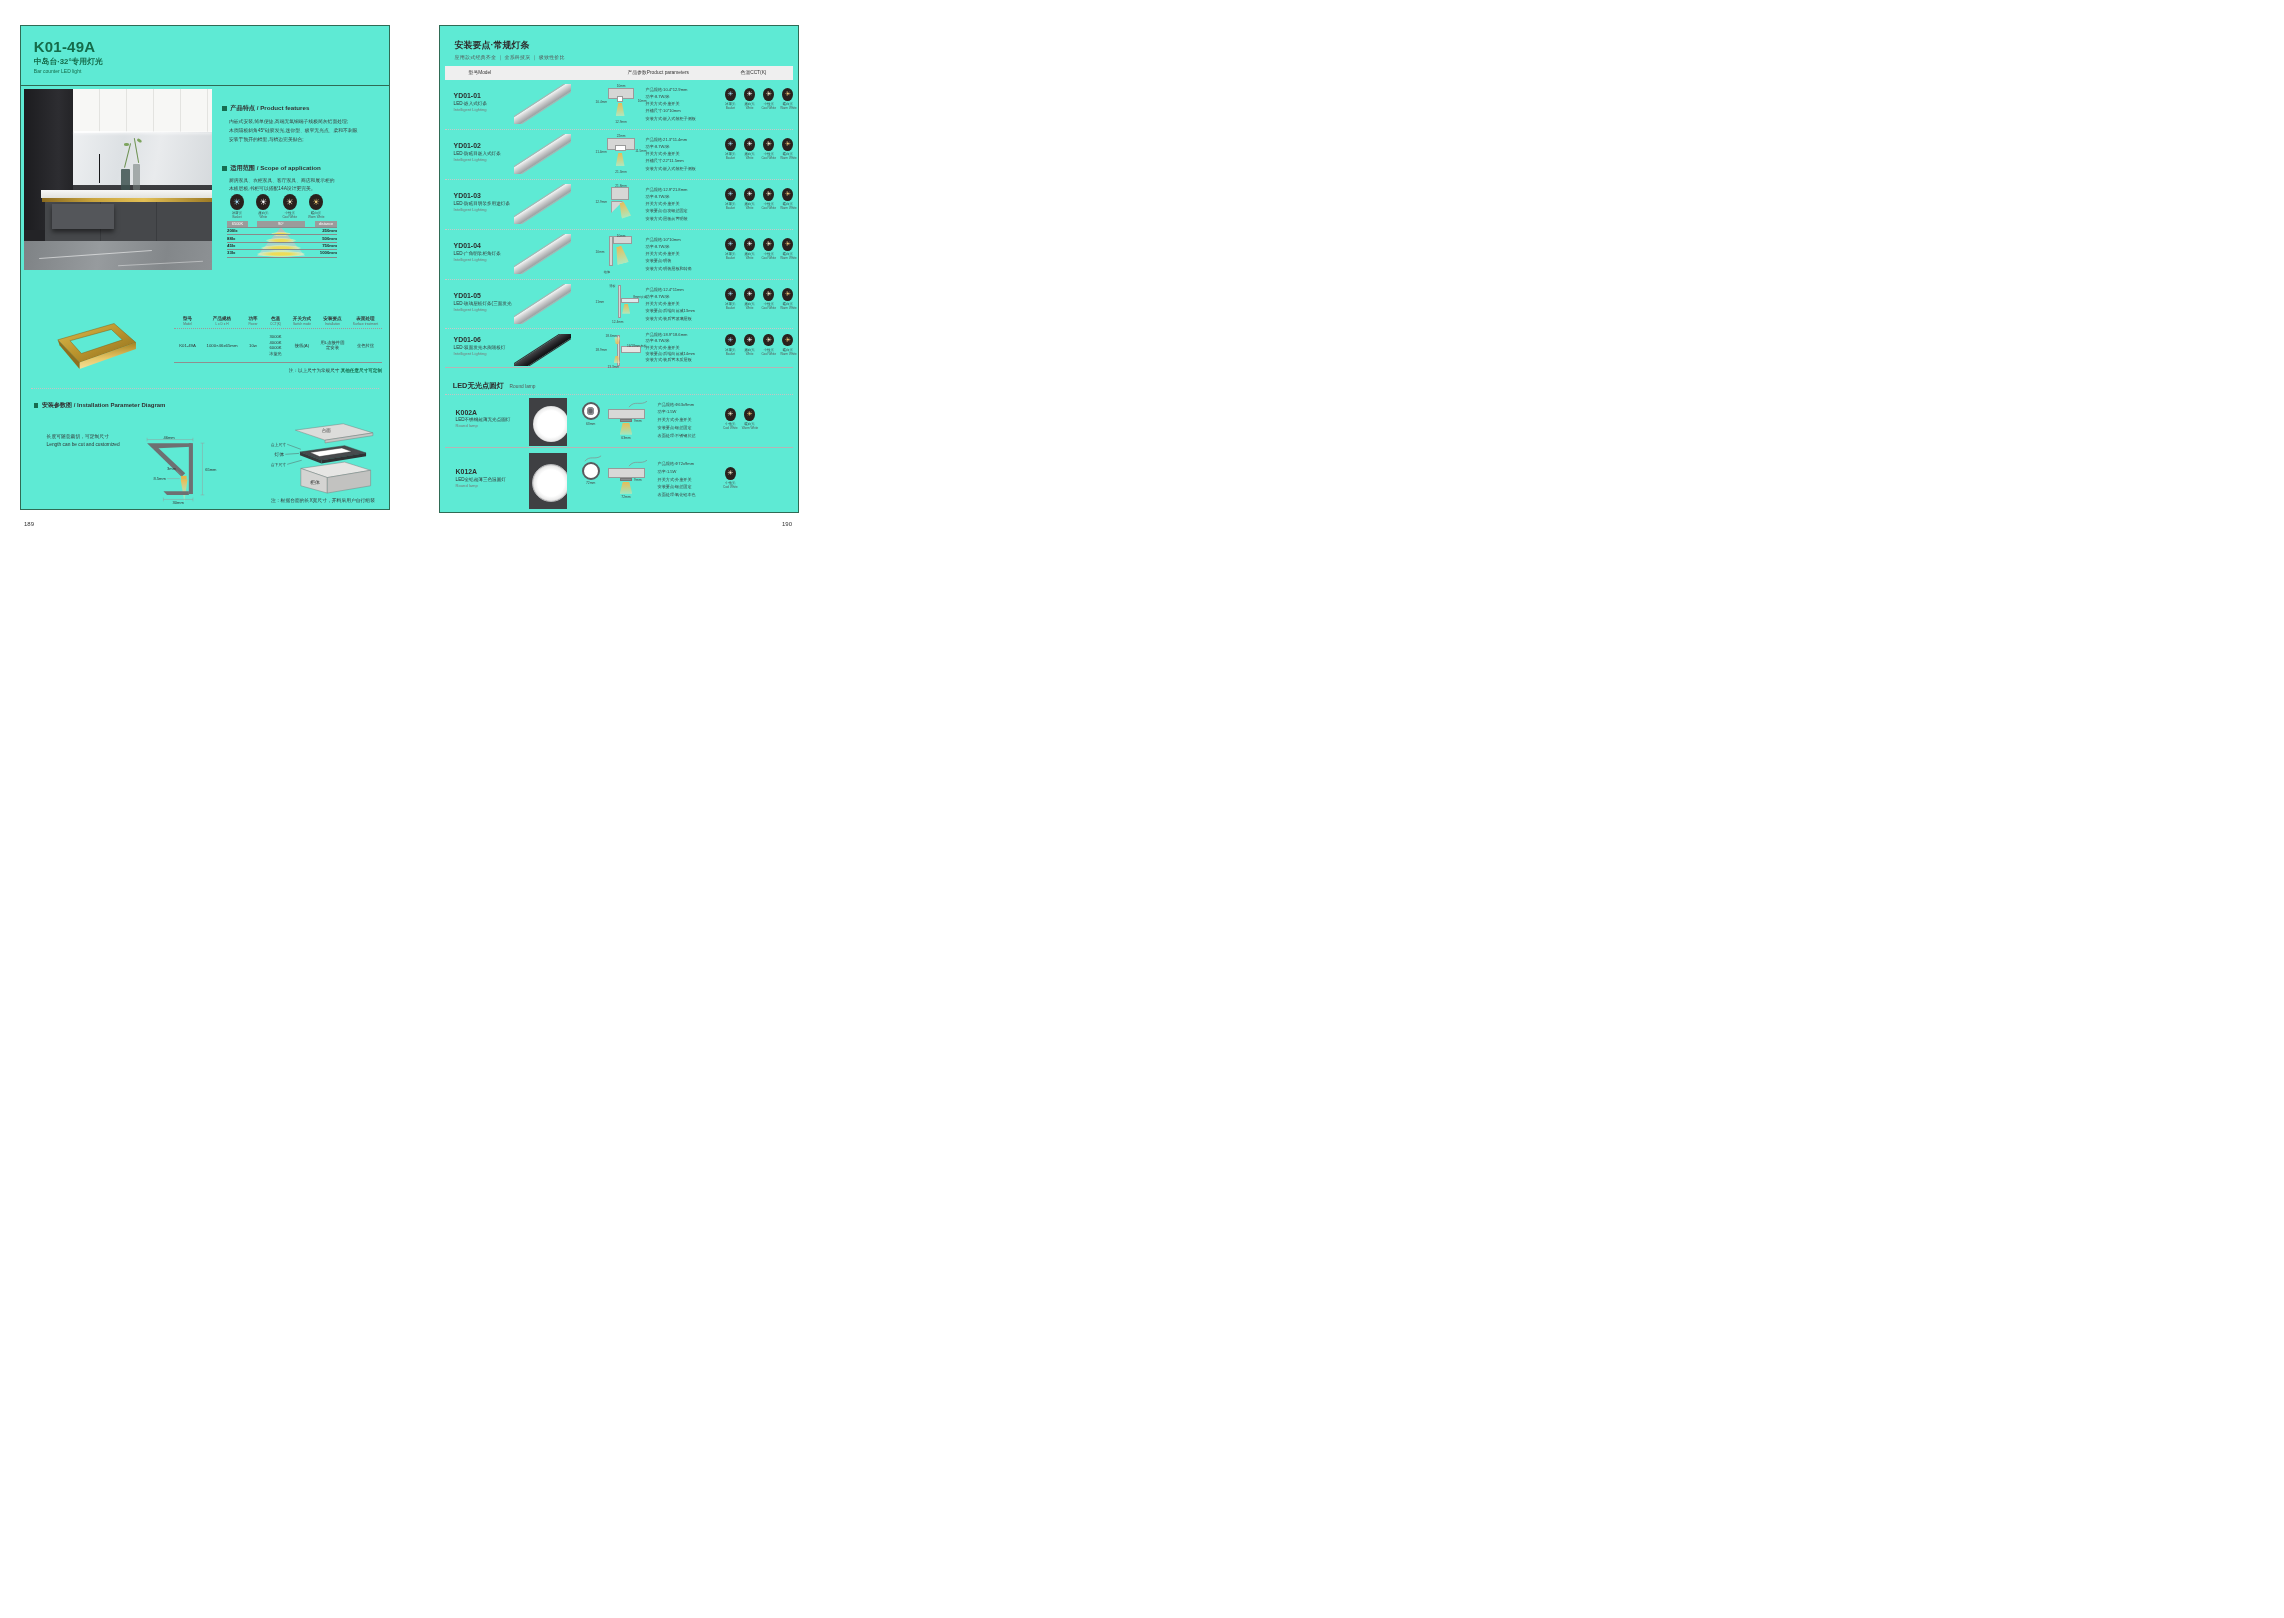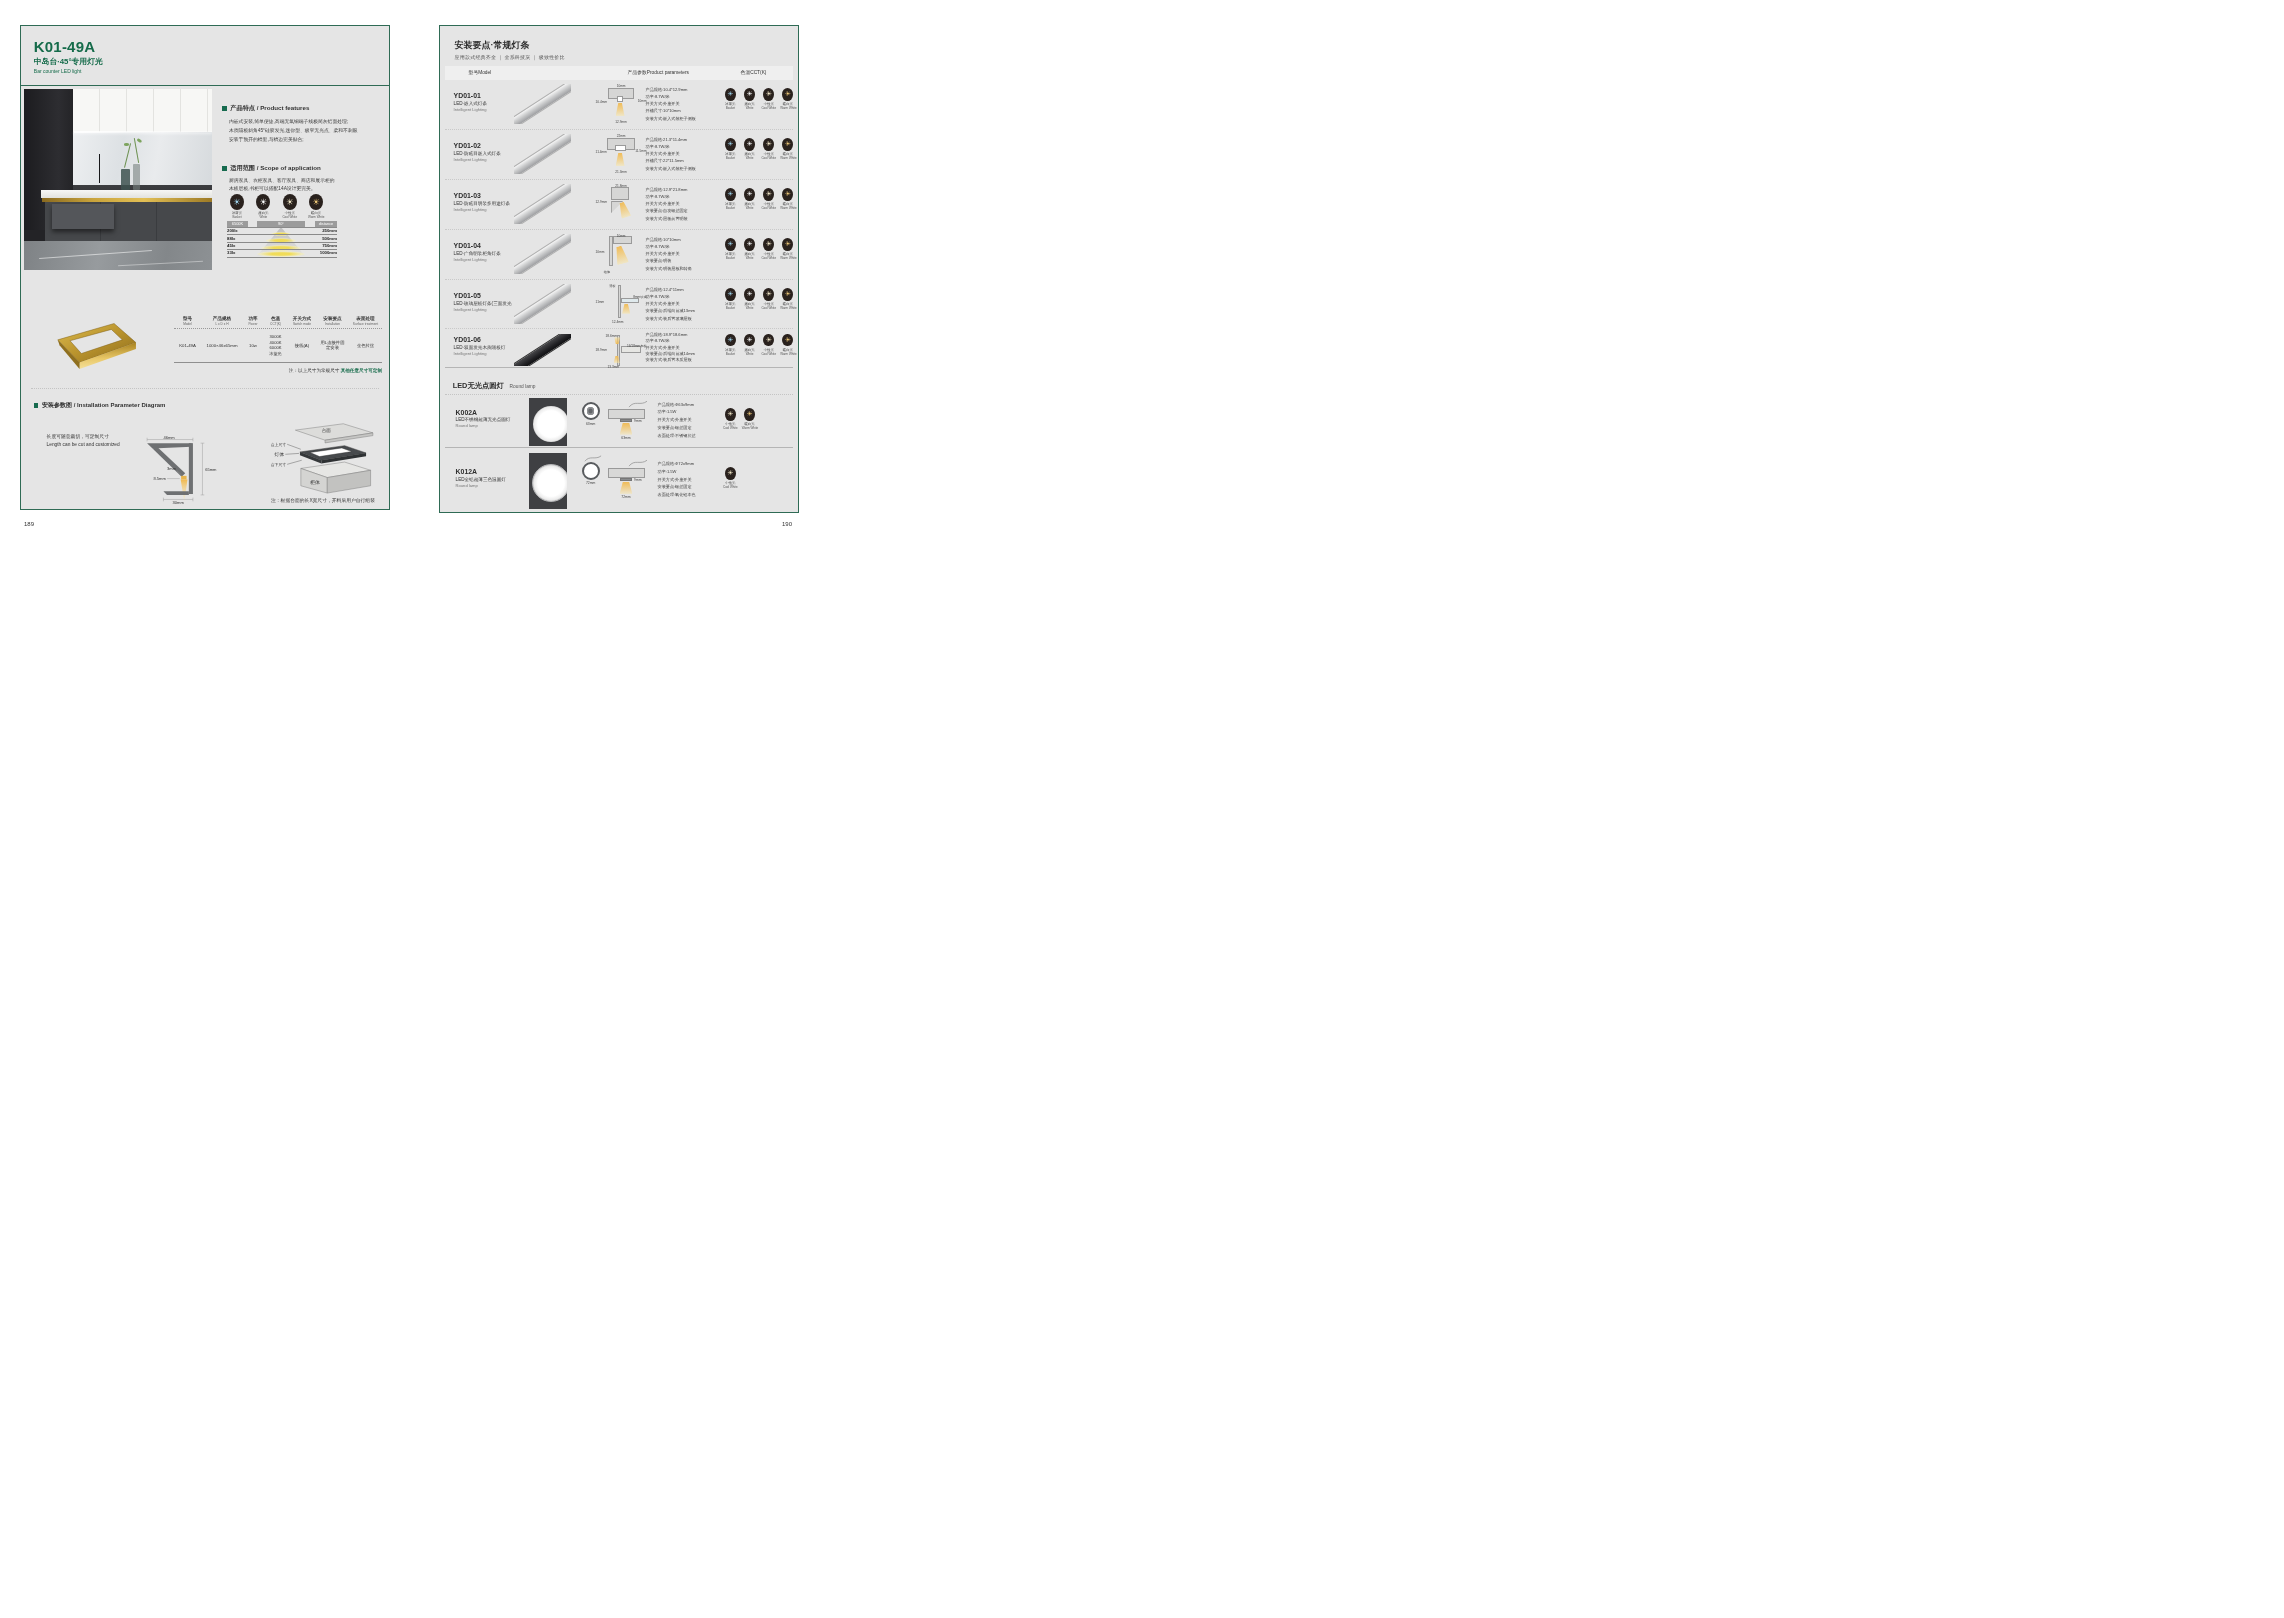--- a/index.html
+++ b/index.html
@@ -1,20 +1,20 @@
 <!DOCTYPE html>
 <html style="font-size:7.3px"><head>
 <meta charset="utf-8">
 <style>
   *{box-sizing:border-box;margin:0;padding:0}
   html,body{background:#fff}
   body{font-family:"Liberation Sans","DejaVu Sans",sans-serif;color:#333}
   .canvas{position:relative;width:827px;height:539px;background:#fff;overflow:hidden}
   .abs{position:absolute}
-  .page{position:absolute;background:#e5e5e5;border:0.5px solid #2F6B55}
+  .page{position:absolute;background:#5eead4;border:0.5px solid #2F6B55}
   .green{color:#156B4A}
   
   .pageL{left:20px;top:25px;width:370px;height:485px}
   .lhead{position:absolute;left:0;top:0;right:0;height:60px;border-bottom:0.5px solid #2F6B55;padding:12px 0 0 12.8px}
   .model-big{font-size:15px;font-weight:bold;color:#156B4A;letter-spacing:0.2px}
   .sub-zh{font-size:7.8px;font-weight:bold;color:#156B4A;margin-top:1.4px}
   .sub-en{font-size:5px;color:#156B4A;margin-top:0.9px}
   
   .photo{position:absolute;left:2.7px;top:63px;width:188px;height:181px;background:#232326;overflow:hidden}
   .photo div{position:absolute}
@@ -115,21 +115,21 @@
   .pgnum{position:absolute;font-size:6px;color:#333}
 </style>
 </head>
 <body>
 
 <div class="canvas">
 
   <div class="page pageL">
     <div class="lhead">
       <div class="model-big">K01-49A</div>
-      <div class="sub-zh">中岛台·45°专用灯光</div>
+      <div class="sub-zh">中岛台·32°专用灯光</div>
       <div class="sub-en">Bar counter LED light</div>
     </div>
 
     <div class="photo">
       <div class="wallL"></div>
         <div class="cabTop"></div>
         <div class="splash"></div>
       <div class="uclight"></div>
       <div class="backcab"></div>
         <div class="faucet"></div>

